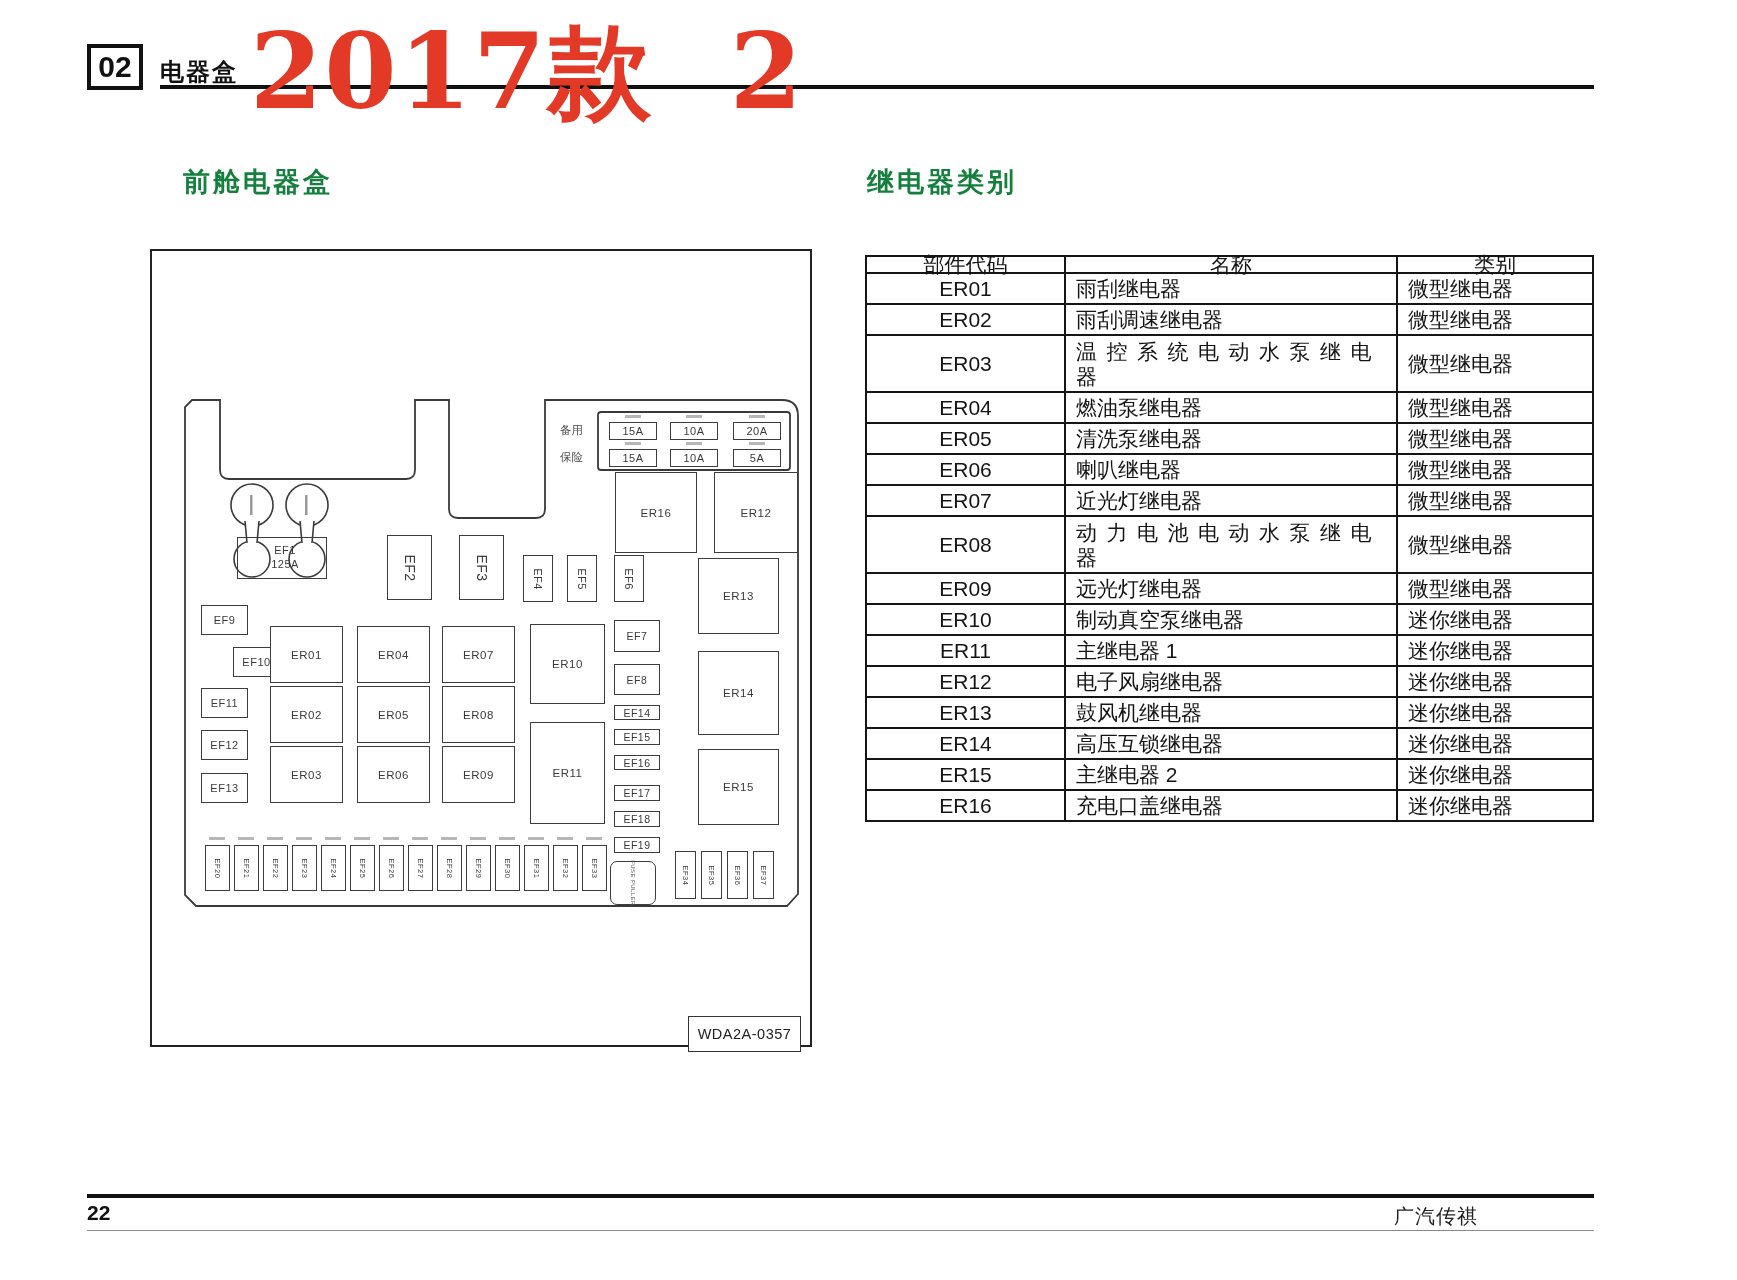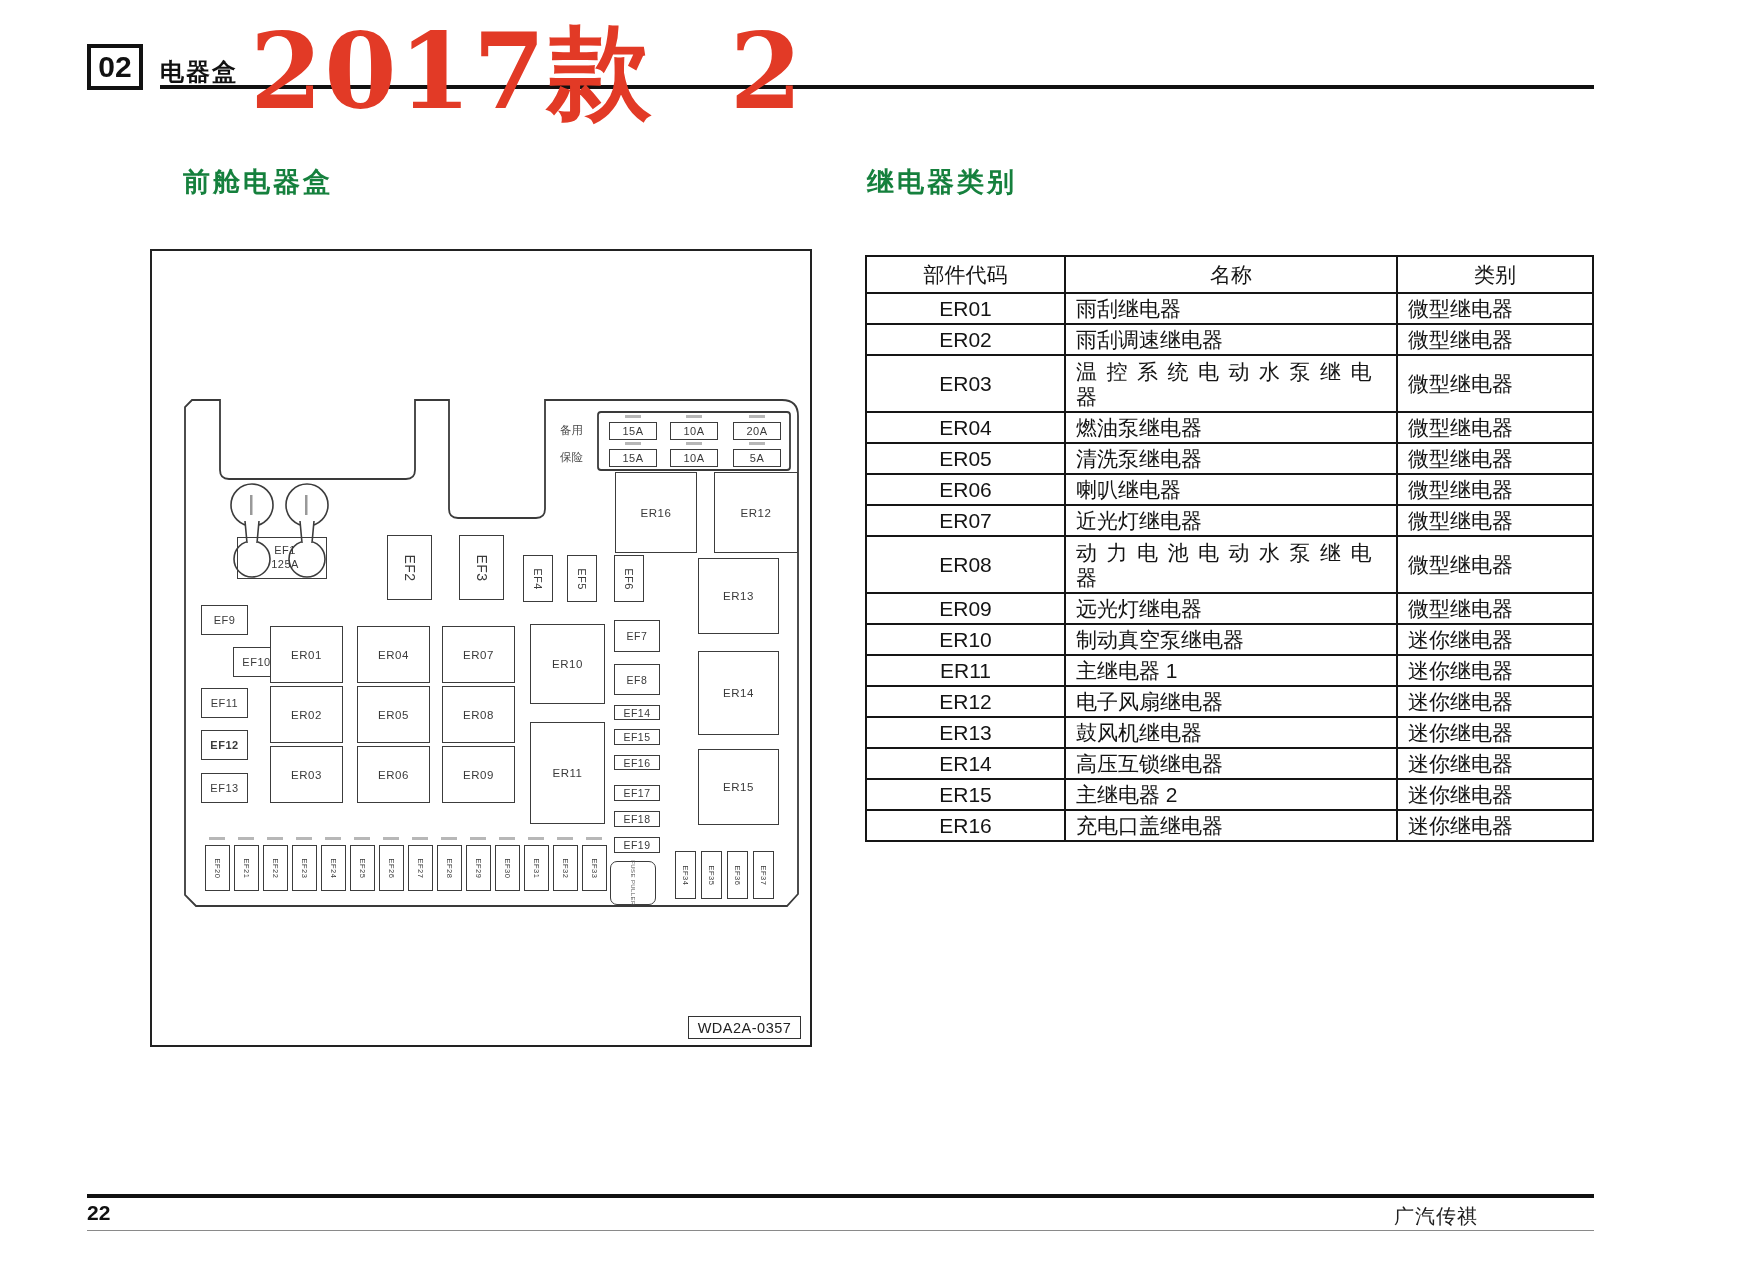--- a/index.html
+++ b/index.html
@@ -15,27 +15,27 @@
 #right-sec-title{left:867px}
 
 #frame{position:absolute;left:150px;top:249px;width:662px;height:798px;border:2px solid #222;background:#fff}
 .layer{position:absolute;left:0;top:0;width:662px;height:798px}
 .bx{position:absolute;border:1.6px solid #3c3c3c;background:#fff;display:flex;align-items:center;justify-content:center;color:#3a3a3a;letter-spacing:.5px;font-size:11.5px}
 .bx.nofill{background:transparent;border-width:1.8px}
 .vt span{transform:rotate(90deg);white-space:nowrap;display:block}
 .dlabel{position:absolute;font-size:11.5px;color:#4a4a4a;width:32px}
 .ef1t{display:flex;flex-direction:column;align-items:center;font-size:11px;line-height:1.25;margin-left:6px}
 .puller span{letter-spacing:.4px;color:#555}
-.wda{position:absolute;left:536px;top:765px;width:113px;height:23px;border:1.8px solid #333;display:flex;align-items:center;justify-content:center;font-size:14.5px;color:#222;letter-spacing:.5px;background:#fff}
+.wda{position:absolute;left:536px;top:765px;width:113px;height:36px;border:1.8px solid #333;display:flex;align-items:center;justify-content:center;font-size:14.5px;color:#222;letter-spacing:.5px;background:#fff}
 .mk{position:absolute;width:16px;height:2.5px;background:#a5a5a5;opacity:.8}
 
 #relay-table{position:absolute;left:865px;top:255px;width:729px;border:2.5px solid #151515;background:#fff}
 .t-row{display:flex;height:31px;border-top:2.5px solid #151515}
 .t-row:first-child{border-top:none}
-.t-row.head{height:35px}
+.t-row.head{height:15px}
 .t-row.tall{height:57px}
 .t-cell{display:flex;align-items:center;font-size:21px;color:#141414}
 .c0{width:197px;justify-content:center}
 .c1{width:332px;padding-left:10px;border-left:2.5px solid #151515;flex-wrap:wrap;align-content:center}
 .c2{flex:1;padding-left:10px;border-left:2.5px solid #151515}
 .head .c1,.head .c2{justify-content:center;padding-left:0}
 .t-row.tall .c1{letter-spacing:9.5px;line-height:25px;padding-right:0}
 
 #foot-rule{position:absolute;left:87px;top:1194px;width:1507px;height:3.5px;background:#111}
 #page-num{position:absolute;left:87px;top:1201px;font-size:21px;font-weight:bold;color:#111}
@@ -125,21 +125,21 @@
   <div class="layer">
       <div class="bx" style="left: 49px; top: 354px; width: 47px; height: 30px; font-size: 11px;">
         <span>EF9</span>
       </div>
       <div class="bx" style="left: 49px; top: 396px; width: 47px; height: 30px; font-size: 11px; margin-left: 32px;">
         <span>EF10</span>
       </div>
       <div class="bx" style="left: 49px; top: 437px; width: 47px; height: 30px; font-size: 11px;">
         <span>EF11</span>
       </div>
-      <div class="bx" style="left: 49px; top: 479px; width: 47px; height: 30px; font-size: 11px; font-weight: bold;">
+      <div class="bx" style="left: 49px; top: 479px; width: 47px; height: 30px; font-size: 11px;">
         <span>EF12</span>
       </div>
       <div class="bx" style="left: 49px; top: 522px; width: 47px; height: 30px; font-size: 11px;">
         <span>EF13</span>
       </div>
     </div>
   <div class="layer">
       <div class="bx" style="left: 118px; top: 375px; width: 73px; height: 57px; font-size: 11.5px;">
         <span>ER01</span>
       </div>

